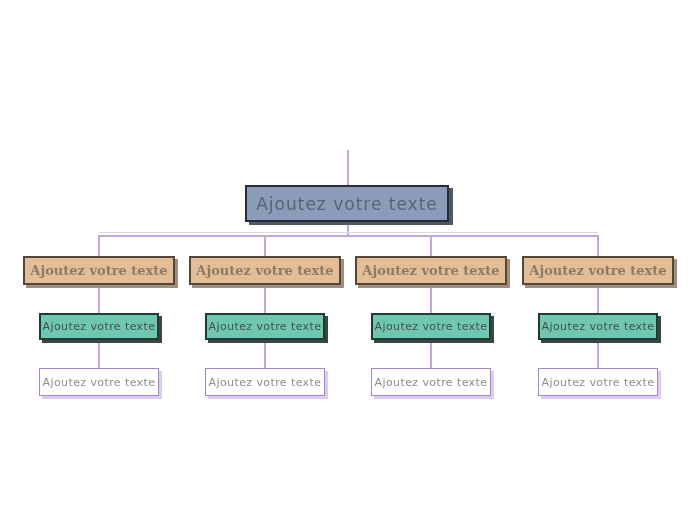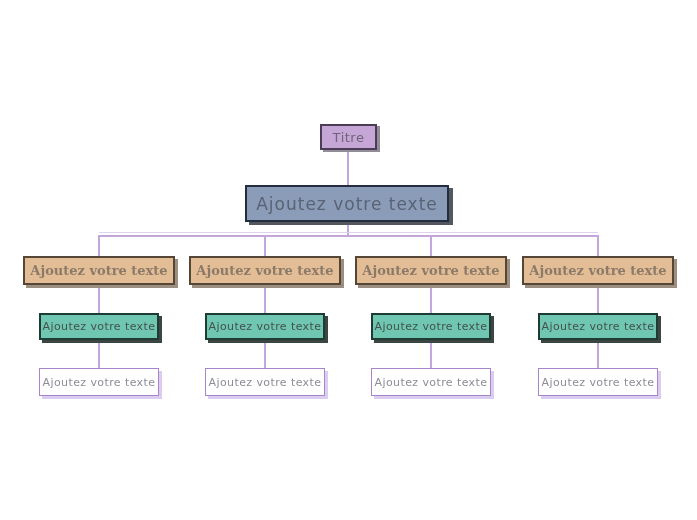--- a/index.html
+++ b/index.html
@@ -70,23 +70,20 @@
   <div class="line" style="left:98px;top:285px;width:2px;height:28px;"></div>
   <div class="line" style="left:264px;top:285px;width:2px;height:28px;"></div>
   <div class="line" style="left:430px;top:285px;width:2px;height:28px;"></div>
   <div class="line" style="left:597px;top:285px;width:2px;height:28px;"></div>
 
   <div class="line" style="left:98px;top:340px;width:2px;height:28px;"></div>
   <div class="line" style="left:264px;top:340px;width:2px;height:28px;"></div>
   <div class="line" style="left:430px;top:340px;width:2px;height:28px;"></div>
   <div class="line" style="left:597px;top:340px;width:2px;height:28px;"></div>
 
-  <div class="node n-root">
-    <span>Titre</span>
-  </div>
 
   <div class="node n-l2">
     <span>Ajoutez votre texte</span>
   </div>
 
   <div class="node n-l3" style="left:23px;">
     <span>Ajoutez votre texte</span>
   </div>
   <div class="node n-l3" style="left:189px;">
     <span>Ajoutez votre texte</span>

